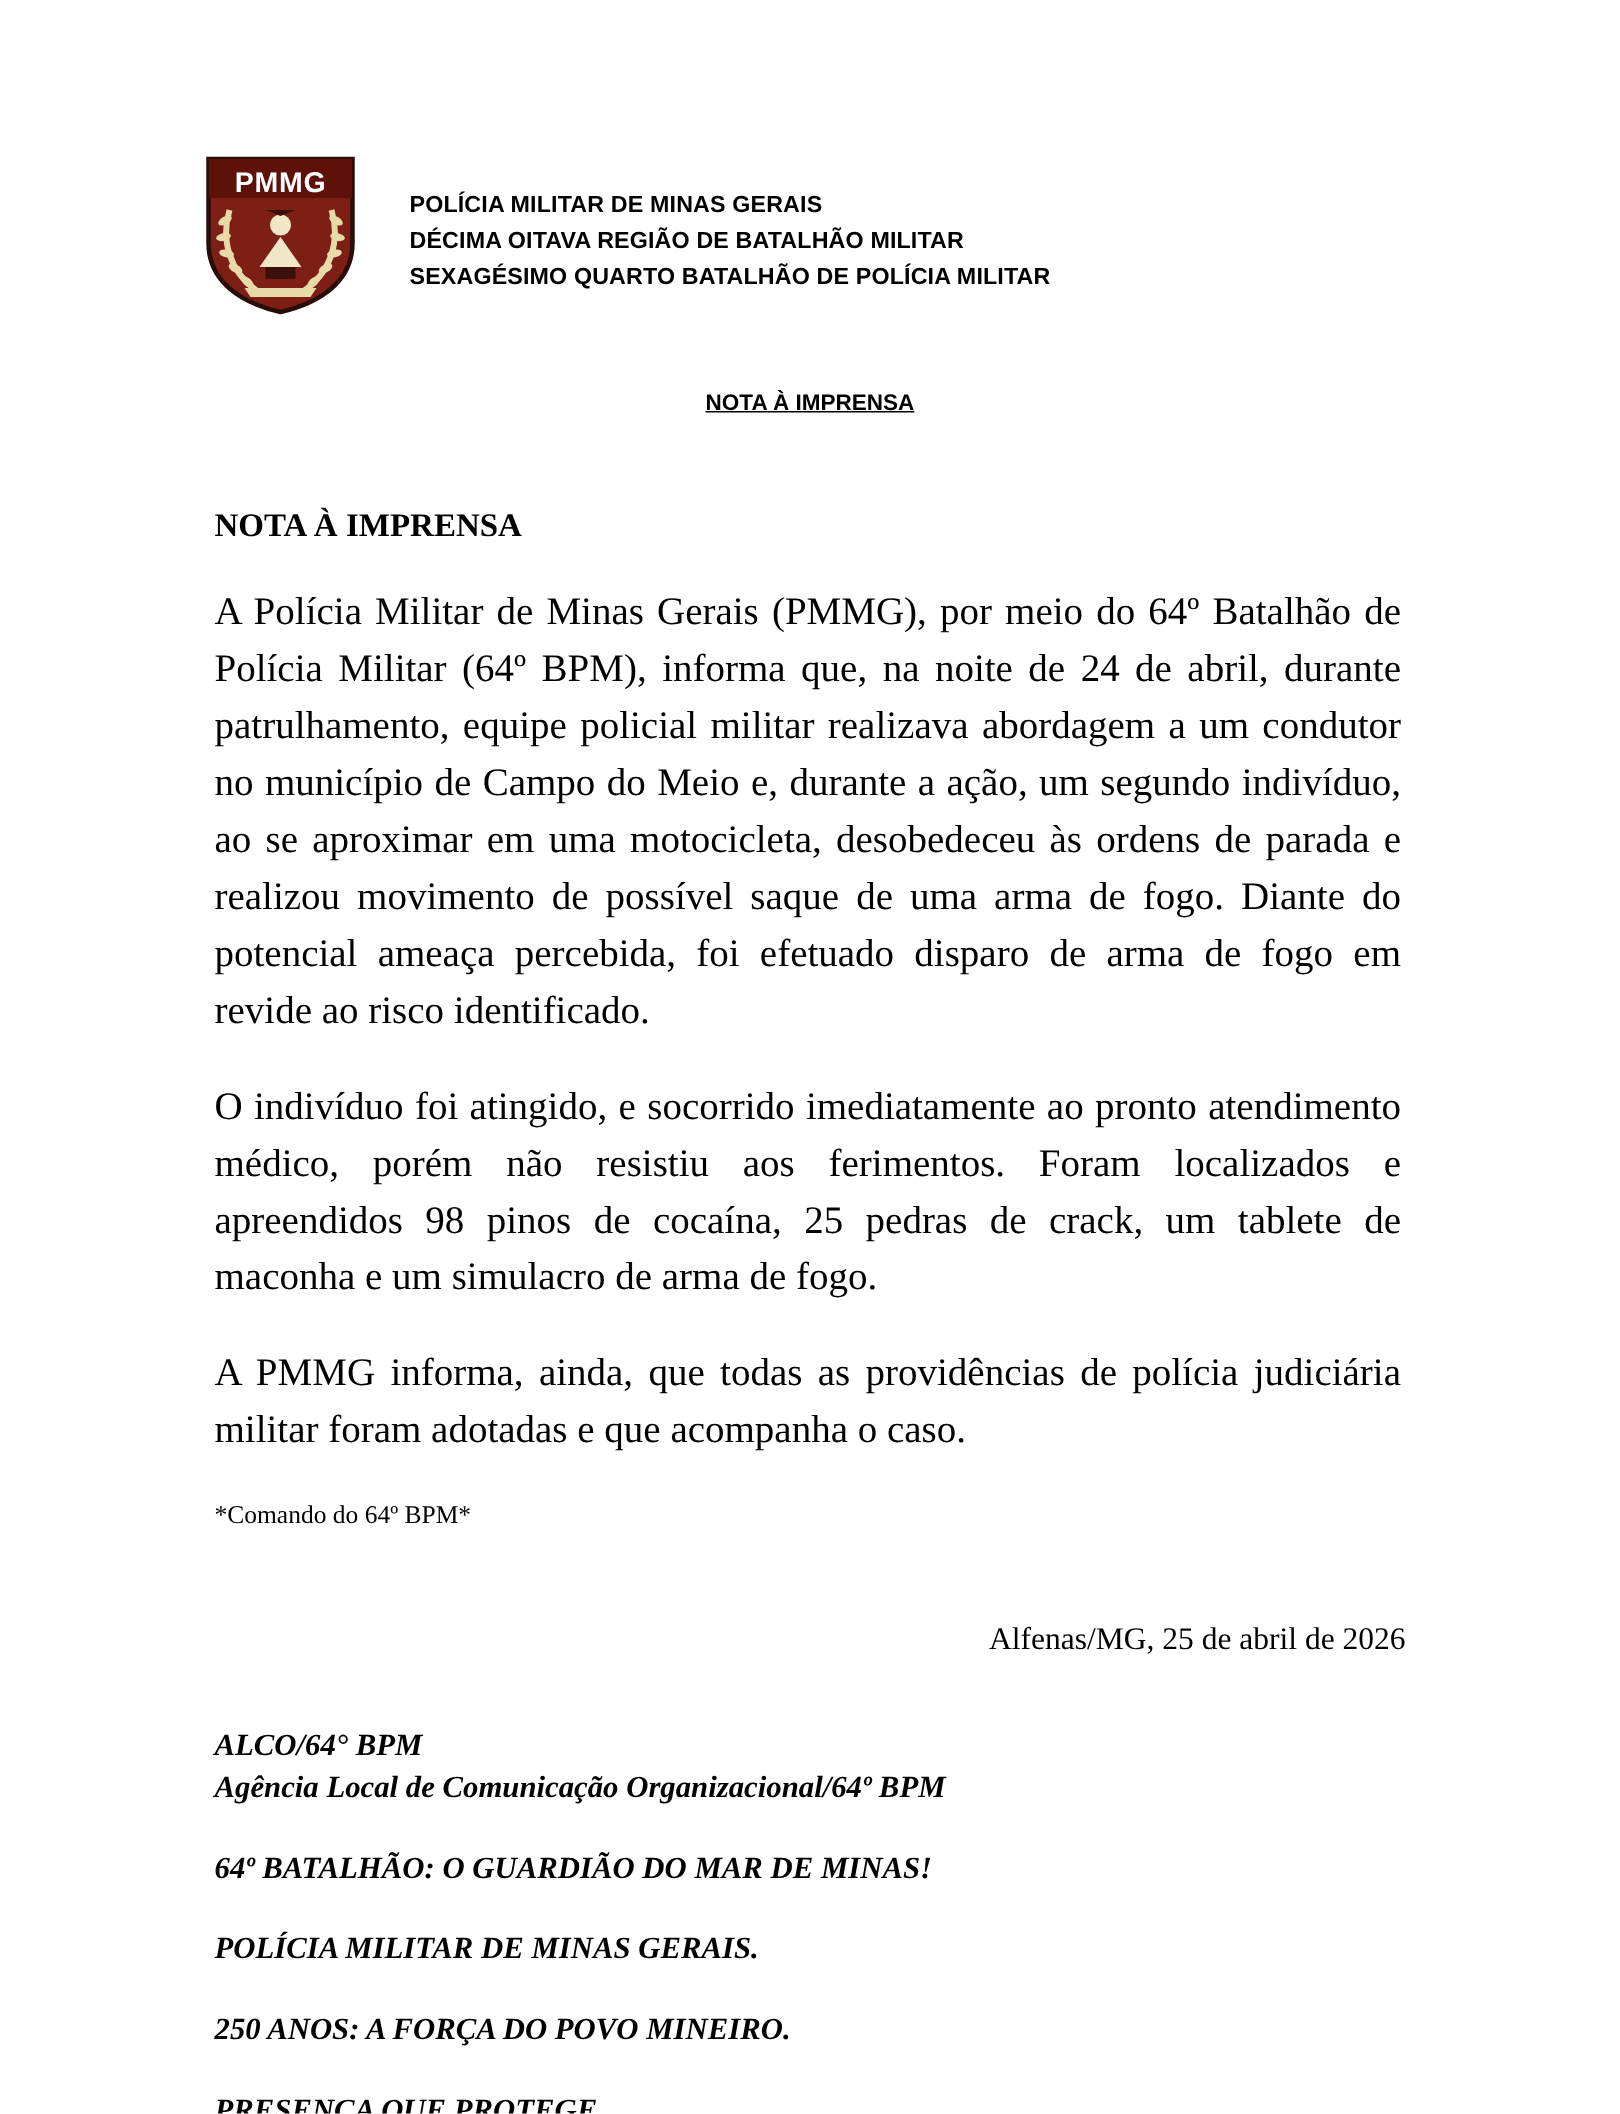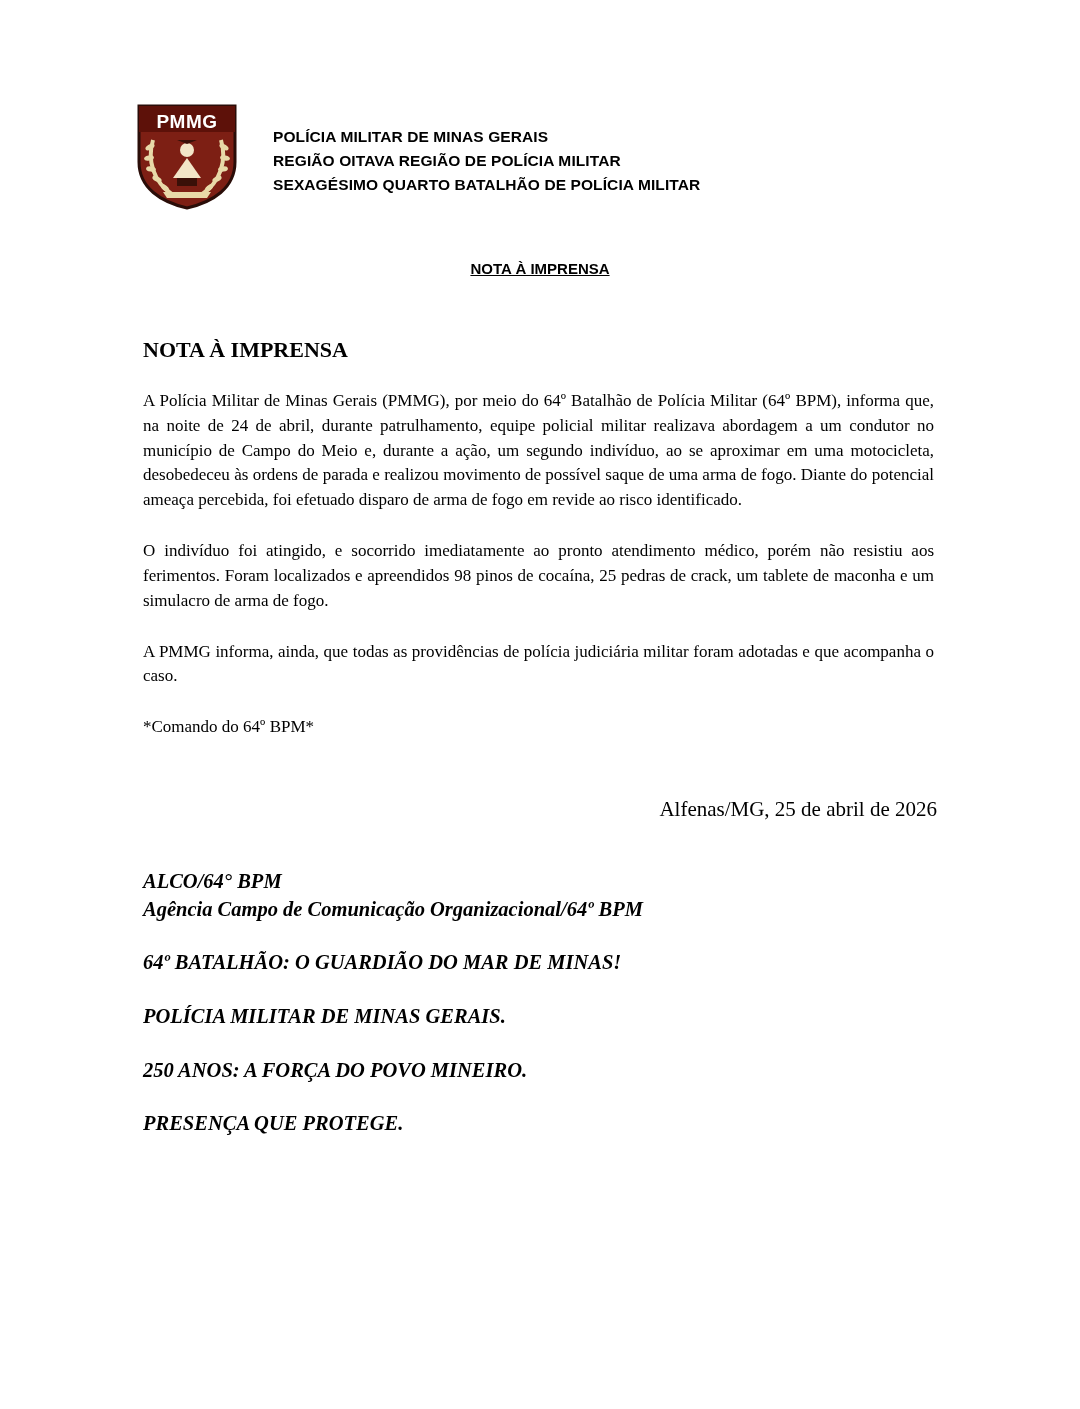--- a/index.html
+++ b/index.html
@@ -62,21 +62,21 @@
     margin-top: 60px;
     padding: 0 58px 0 58px;
   }
   .heading {
     font-family: "Liberation Serif", serif;
     font-weight: bold;
     font-size: 22px;
     margin-bottom: 26px;
   }
   p.para {
-    font-size: 17px;
+    font-size: 26px;
     line-height: 1.46;
     text-align: justify;
     margin: 0 3px 26px 0;
   }
   .signature {
     font-size: 17px;
     text-align: left;
     margin: 28px 0 0 0;
   }
   .place-date {
@@ -134,42 +134,42 @@
           <circle cx="54" cy="50" r="7" fill="#f2e6c8"></circle>
           <path d="M54 44 L44 40 L64 40 Z" fill="#3a1008"></path>
           <path d="M54 58 L40 78 L68 78 Z" fill="#f2e6c8"></path>
           <rect x="44" y="78" width="20" height="8" fill="#3a1008"></rect>
           <path d="M30 92 H78 L74 98 H34 Z" fill="#e8d9a8"></path>
         </g>
       </svg>
     </div>
     <div class="org-lines">
       <div>POLÍCIA MILITAR DE MINAS GERAIS</div>
-      <div>REGIÃO OITAVA REGIÃO DE POLÍCIA MILITAR</div>
+      <div>DÉCIMA OITAVA REGIÃO DE BATALHÃO MILITAR</div>
       <div>SEXAGÉSIMO QUARTO BATALHÃO DE POLÍCIA MILITAR</div>
     </div>
   </div>
 
   <div class="doc-title">
     <span>NOTA À IMPRENSA</span>
   </div>
 
   <div class="body-wrap">
     <div class="heading">NOTA À IMPRENSA</div>
 
     <p class="para">A Polícia Militar de Minas Gerais (PMMG), por meio do 64º Batalhão de Polícia Militar (64º BPM), informa que, na noite de 24 de abril, durante patrulhamento, equipe policial militar realizava abordagem a um condutor no município de Campo do Meio e, durante a ação, um segundo indivíduo, ao se aproximar em uma motocicleta, desobedeceu às ordens de parada e realizou movimento de possível saque de uma arma de fogo. Diante do potencial ameaça percebida, foi efetuado disparo de arma de fogo em revide ao risco identificado.</p>
     <p class="para">O indivíduo foi atingido, e socorrido imediatamente ao pronto atendimento médico, porém não resistiu aos ferimentos. Foram localizados e apreendidos 98 pinos de cocaína, 25 pedras de crack, um tablete de maconha e um simulacro de arma de fogo.</p>
     <p class="para">A PMMG informa, ainda, que todas as providências de polícia judiciária militar foram adotadas e que acompanha o caso.</p>
 
     <p class="signature">*Comando do 64º BPM*</p>
     <p class="place-date">Alfenas/MG, 25 de abril de 2026</p>
 
     <div class="closing">
       <div class="line">ALCO/64° BPM</div>
-      <div class="line">Agência Campo de Comunicação Organizacional/64º BPM</div>
+      <div class="line">Agência Local de Comunicação Organizacional/64º BPM</div>
       <div class="line blockgap">64º BATALHÃO: O GUARDIÃO DO MAR DE MINAS!</div>
       <div class="line blockgap">POLÍCIA MILITAR DE MINAS GERAIS.</div>
       <div class="line blockgap">250 ANOS: A FORÇA DO POVO MINEIRO.</div>
       <div class="line blockgap">PRESENÇA QUE PROTEGE.</div>
     </div>
   </div>
 
 </div>
 
 </body></html>

